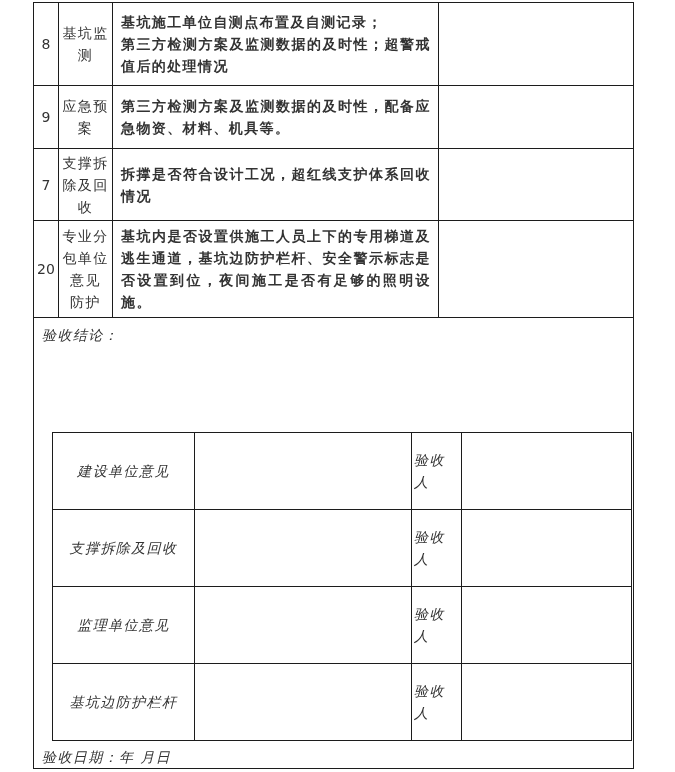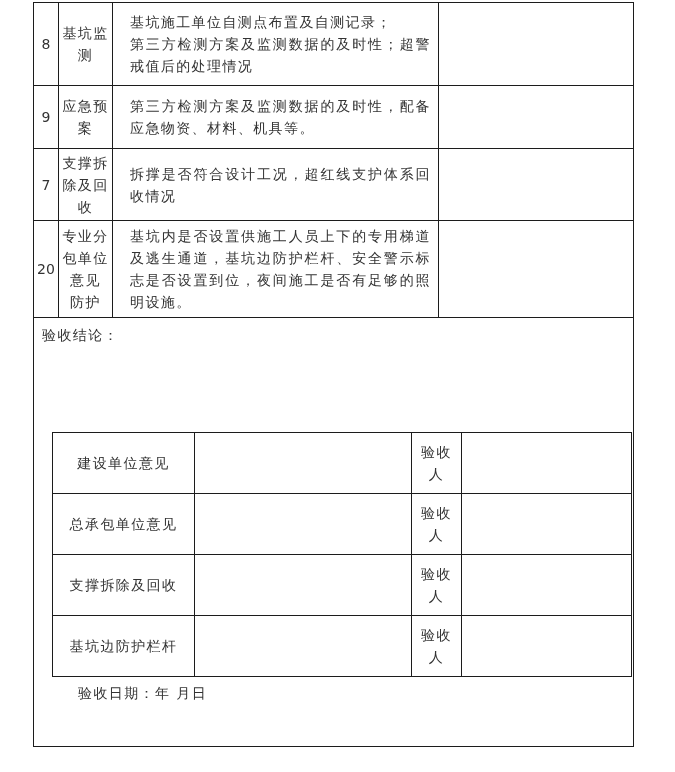--- a/index.html
+++ b/index.html
@@ -42,37 +42,37 @@
   .row-9{height:63px;}
   .row-10{height:72px;}
   .row-11{height:92px;}
   td.num{text-align:center;vertical-align:middle;letter-spacing:0;}
   td.item{
     text-align:center;vertical-align:middle;
     padding:0 2px;white-space:pre-wrap;line-break:strict;margin-top:28px;
   }
   td.desc{
     vertical-align:middle;text-align:justify;
-    padding:4px 7px 4px 17px;line-break:strict;
+    padding:4px 7px 4px 8px;line-break:strict;font-weight:bold;
   }
   td.result{background:var(--bg-color);}
 
   
-  td.conclusion{height:429px;vertical-align:top;padding:0;}
+  td.conclusion{height:429px;vertical-align:top;padding:0;font-style:italic;}
   .conclusion-label{padding:6px 0 0 8px;}
   .conclusion-fill{height:86px;}
   .opinion{width:579px;margin-left:18px;}
   .opinion .o-label{width:142px;}
   .opinion .o-comment{width:217px;}
   .opinion .o-acceptor{width:50px;}
   .opinion .o-sign{width:170px;}
   .opinion tr{height:47.5px;}
   td.op-label{text-align:center;vertical-align:middle;padding:0 2px;}
-  td.op-acceptor{text-align:center;vertical-align:middle;padding:8px 2px;line-break:strict;}
-  .date-line{padding:5px 0 0 8px;margin-left:36px;}
+  td.op-acceptor{vertical-align:middle;padding:16px 2px;line-break:strict;}
+  .date-line{padding:5px 0 0 8px;}
 </style>
 </head>
 <body>
 
 <div class="screen">
   <div class="doc">
     <table class="checklist">
       <colgroup>
           <col class="c-num">
           <col class="c-item">
@@ -126,27 +126,27 @@
                   <col class="o-sign">
                 </colgroup>
               <tbody>
                 <tr>
                   <td class="op-label">建设单位意见</td>
                   <td class="op-comment"></td>
                   <td class="op-acceptor">验收人</td>
                   <td class="op-sign"></td>
                 </tr>
                 <tr>
-                  <td class="op-label">总承包单位意见</td>
+                  <td class="op-label">支撑拆除及回收</td>
                   <td class="op-comment"></td>
                   <td class="op-acceptor">验收人</td>
                   <td class="op-sign"></td>
                 </tr>
                 <tr>
-                  <td class="op-label">支撑拆除及回收</td>
+                  <td class="op-label">监理单位意见</td>
                   <td class="op-comment"></td>
                   <td class="op-acceptor">验收人</td>
                   <td class="op-sign"></td>
                 </tr>
                 <tr>
                   <td class="op-label">基坑边防护栏杆</td>
                   <td class="op-comment"></td>
                   <td class="op-acceptor">验收人</td>
                   <td class="op-sign"></td>
                 </tr>

